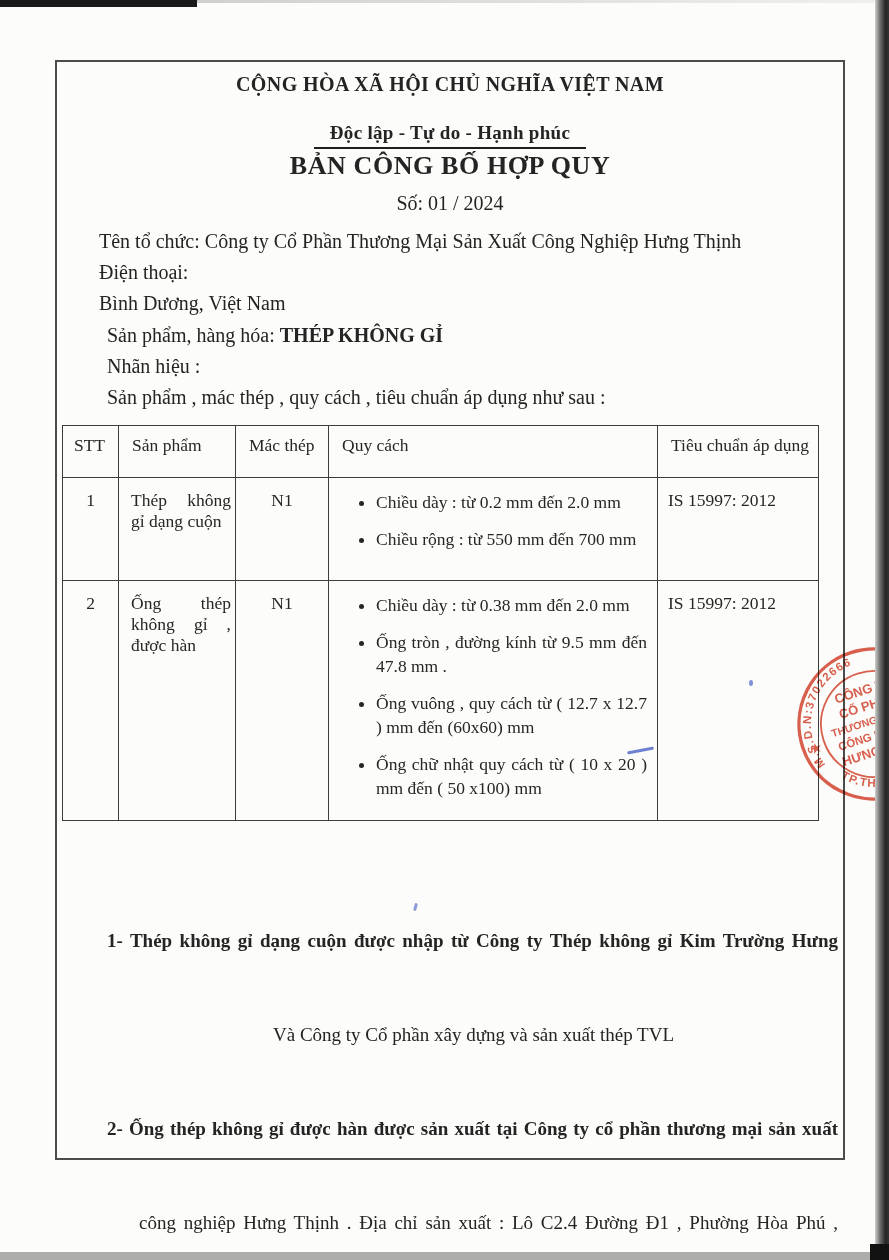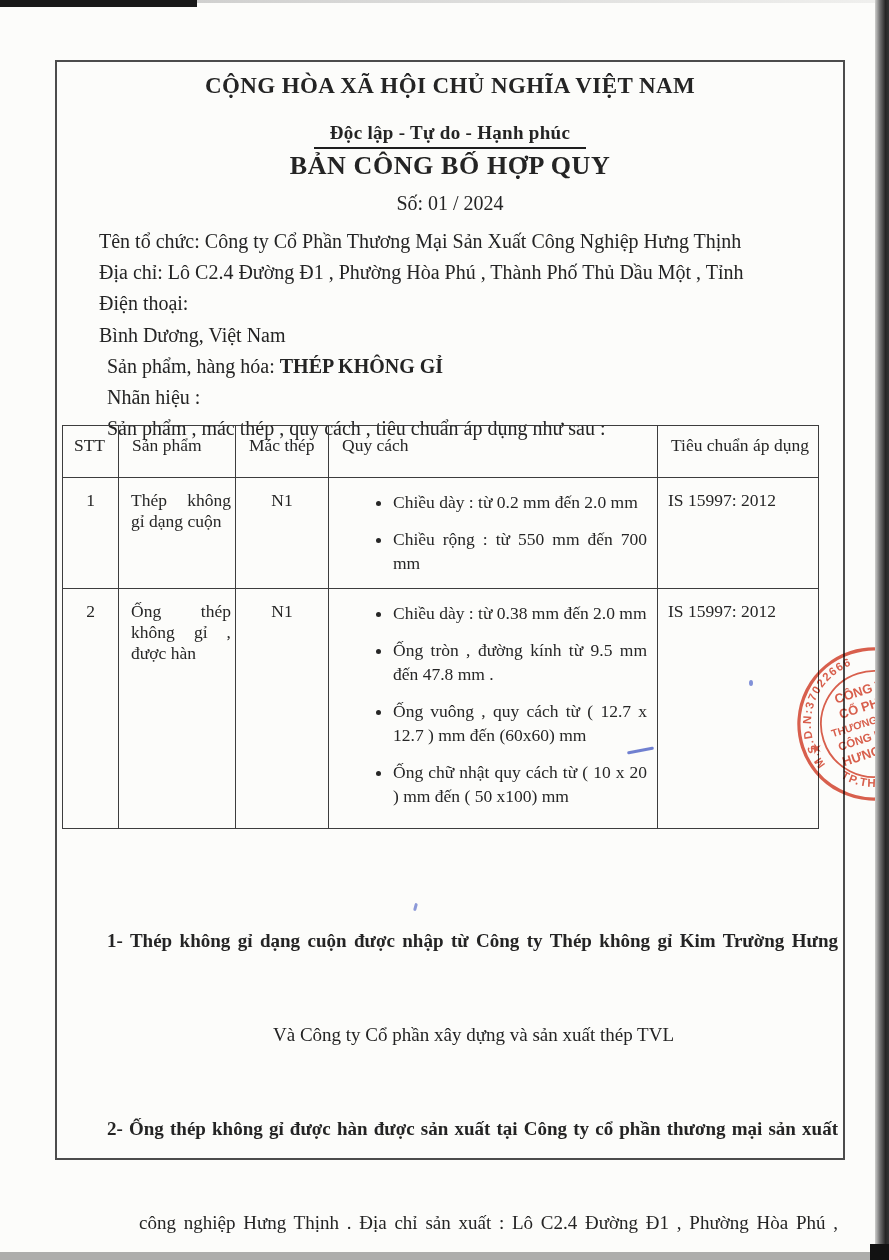--- a/index.html
+++ b/index.html
@@ -10,41 +10,41 @@
   .edge-top-fade{position:absolute;left:160px;top:0;width:729px;height:3px;
                  background:linear-gradient(to right,#a9a9a9,#e6e6e4);opacity:.55;}
   .edge-right{position:absolute;right:0;top:0;width:14px;height:1260px;
               background:linear-gradient(to right,#cfcfcd 0%,#707070 35%,#262626 75%,#333 100%);}
   .edge-bottom{position:absolute;left:0;bottom:0;width:889px;height:8px;background:#adadab;}
   .edge-bottom-dark{position:absolute;right:0;bottom:0;width:19px;height:16px;background:#121212;}
   
   .frame{position:absolute;left:55px;top:60px;width:786px;height:1096px;border:2px solid #4c4c4c;}
   .abs{position:absolute;}
   .center{left:0;width:100%;text-align:center;}
-  .nat-title{top:11px;font-size:23px;font-weight:bold;letter-spacing:.4px;}
+  .nat-title{top:11px;font-size:20px;font-weight:bold;letter-spacing:.4px;}
   .motto-wrap{top:40px;margin-top:20px;}
   .motto{display:inline-block;font-size:19px;font-weight:bold;letter-spacing:.3px;
          padding:0 16px 3px 16px;border-bottom:2px solid #1e1e1e;}
   .doc-title{top:89px;font-size:26px;font-weight:bold;letter-spacing:.6px;}
   .doc-number{top:130px;font-size:20px;}
   .info{top:164px;left:42px;right:14px;font-size:20px;line-height:31.2px;}
   .info .indent{margin-left:8px;}
   .bold{font-weight:bold;}
   
   .products-table{position:absolute;top:363px;left:5px;width:756px;border-collapse:collapse;
                   table-layout:fixed;font-size:17.5px;color:#262626;}
   .products-table th,.products-table td{border:1.6px solid #3d3d3d;vertical-align:top;
                   font-weight:normal;overflow:hidden;}
   .products-table th{height:42px;text-align:left;padding:9px 4px 0 13px;}
   .products-table th.c{text-align:center;padding-left:2px;}
   td.num{text-align:center;padding-top:12px;height:89px;}
   tr.r2 td.num{height:226px;}
   td.name{padding:12px 4px 0 12px;text-align:justify;}
   td.grade{text-align:center;padding-top:12px;}
-  td.spec{padding:2px 10px 0 20px;}
+  td.spec{padding:2px 10px 0 3px;}
   td.standard{padding:12px 2px 0 10px;}
   ul.spec-list{margin:10px 0 0 0;padding-left:44px;list-style:disc;}
   ul.spec-list li{margin-bottom:13px;text-align:justify;line-height:24px;}
   
   .notes{position:absolute;top:800px;left:2px;right:3px;font-size:19px;line-height:31.4px;
          white-space:pre-wrap;}
   .notes .ml48{margin-left:48px;font-weight:bold;}
   .notes .ml52{margin-left:48px;text-align:center;}
   .notes .ml80{margin-left:80px;}
   .jfull{white-space:normal;text-align:justify;text-align-last:justify;margin-right:2px;}
@@ -71,21 +71,20 @@
     <div class="abs center motto-wrap">
       <span class="motto">Độc lập - Tự do - Hạnh phúc</span>
     </div>
 
     <div class="abs center doc-title">BẢN CÔNG BỐ HỢP QUY</div>
 
     <div class="abs center doc-number">Số: 01 / 2024</div>
 
     <div class="abs info">
       <div>Tên tổ chức: Công ty Cổ Phần Thương Mại Sản Xuất Công Nghiệp Hưng Thịnh</div>
-      <div>Địa chỉ: Lô C2.4 Đường Đ1 , Phường Hòa Phú , Thành Phố Thủ Dầu Một , Tỉnh</div>
       <div>Điện thoại:</div>
       <div>Bình Dương, Việt Nam</div>
       <div class="indent"><span>Sản phẩm, hàng hóa: </span><span class="bold">THÉP KHÔNG GỈ</span></div>
       <div class="indent">Nhãn hiệu :</div>
       <div class="indent">Sản phẩm , mác thép , quy cách , tiêu chuẩn áp dụng như sau :</div>
     </div>
 
     <table class="products-table">
       <colgroup>
         <col style="width:56px">

